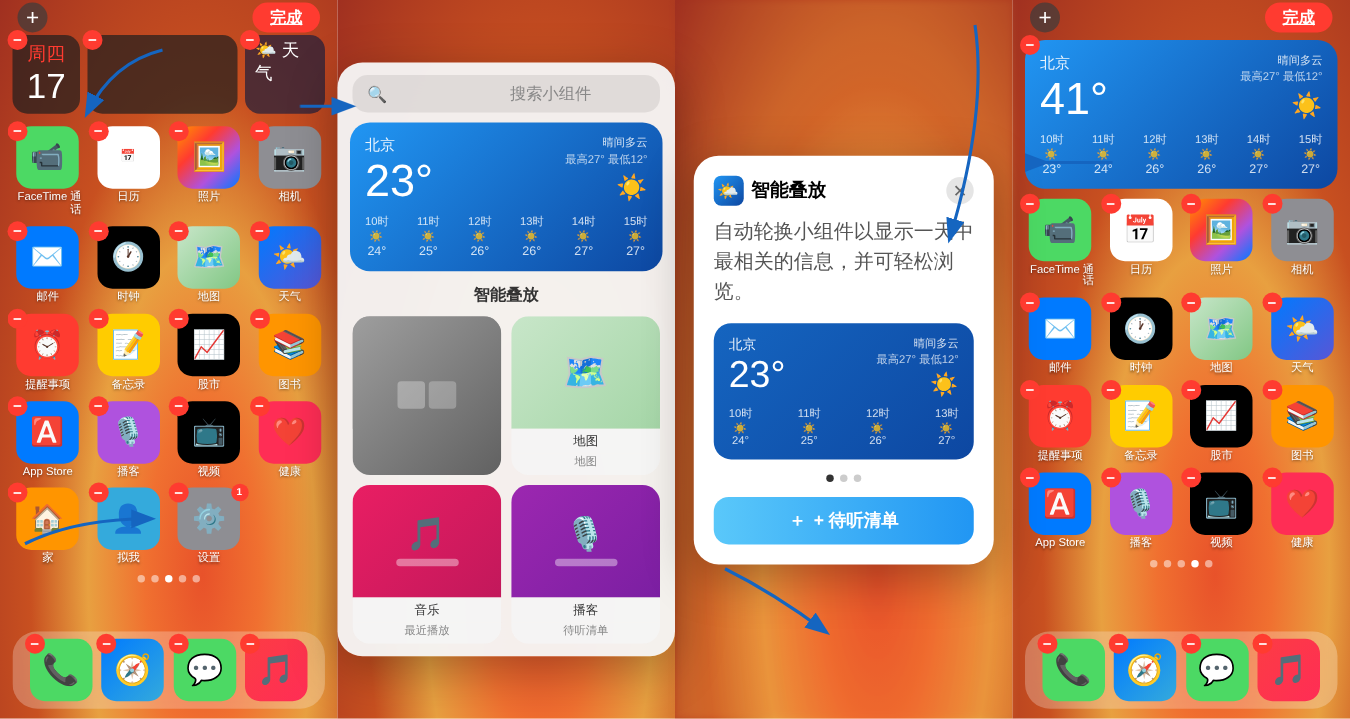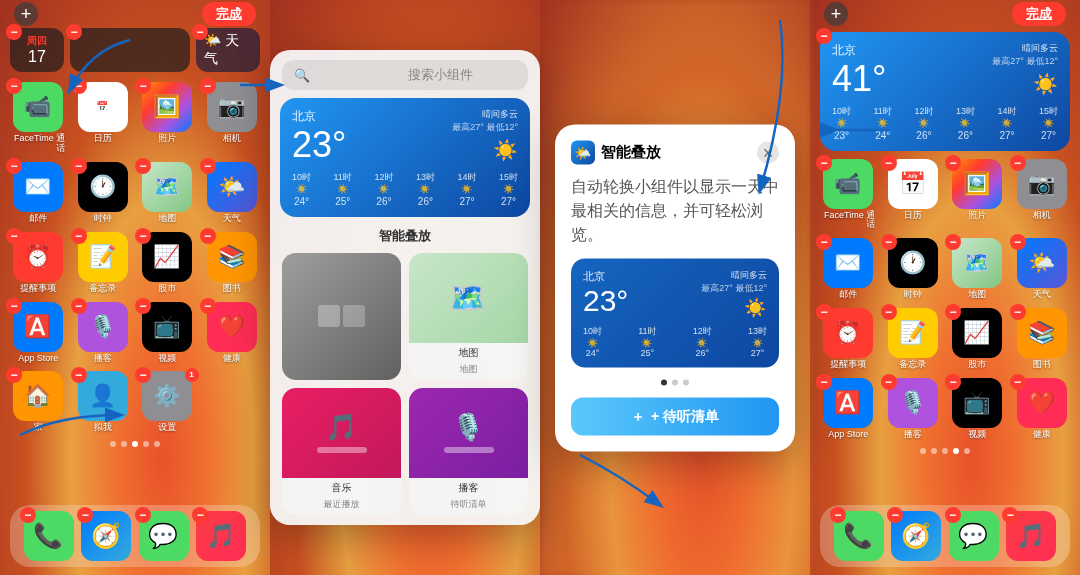--- a/index.html
+++ b/index.html
@@ -417,22 +417,22 @@
 <div class="panel panel-1 wallpaper-warm" style="position:relative;">
 
   <div class="top-bar">
     <button class="top-btn-plus">+</button>
     <button class="complete-btn">完成</button>
   </div>
 
   <div style="display:flex; gap:6px; padding: 0 10px 4px; align-items: stretch;">
     <div style="background:rgba(30,30,30,0.7); border-radius:12px; padding:6px 10px; color:white; text-align:center; width:54px; position:relative;">
       <div class="remove-badge">−</div>
-      <div style="font-size:10px; color:#ff3b30; font-weight:700;">周四</div>
-      <div style="font-size:16px; font-weight:300; color:white;">17</div>
+      <div style="font-size:15px; color:#ff3b30; font-weight:400;">周四</div>
+      <div style="font-size:28px; font-weight:300; color:white;">17</div>
     </div>
     <div style="background:rgba(30,30,30,0.7); border-radius:12px; padding:6px 10px; color:white; flex:1; position:relative;">
       <div class="remove-badge">−</div>
     </div>
     <div style="background:rgba(30,30,60,0.7); border-radius:12px; padding:4px 8px; color:white; width:64px; font-size:9px; position:relative;">
       <div class="remove-badge">−</div>
       <div style="font-size:14px;">🌤️ 天气</div>
     </div>
   </div>
 

